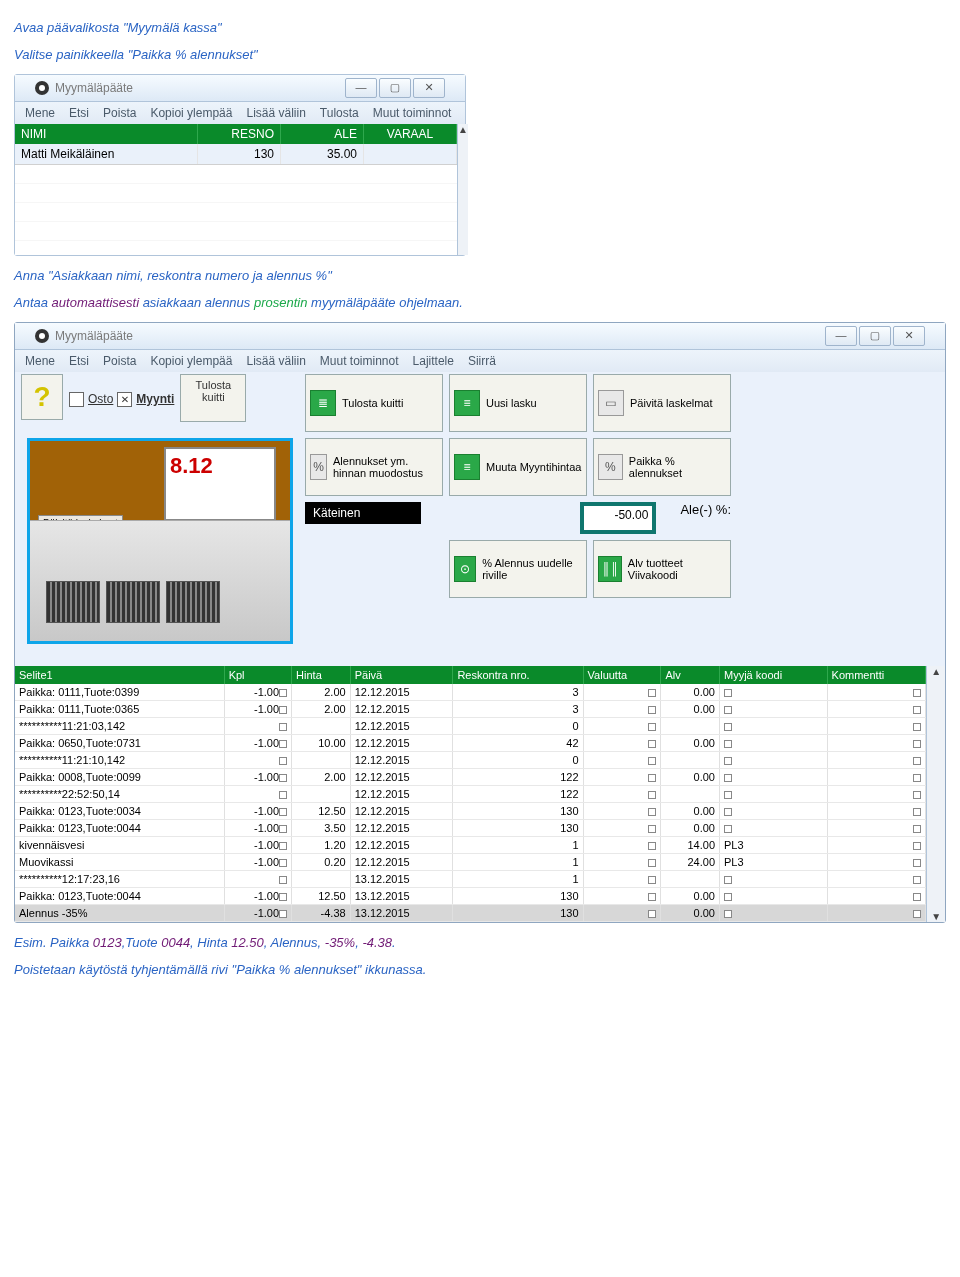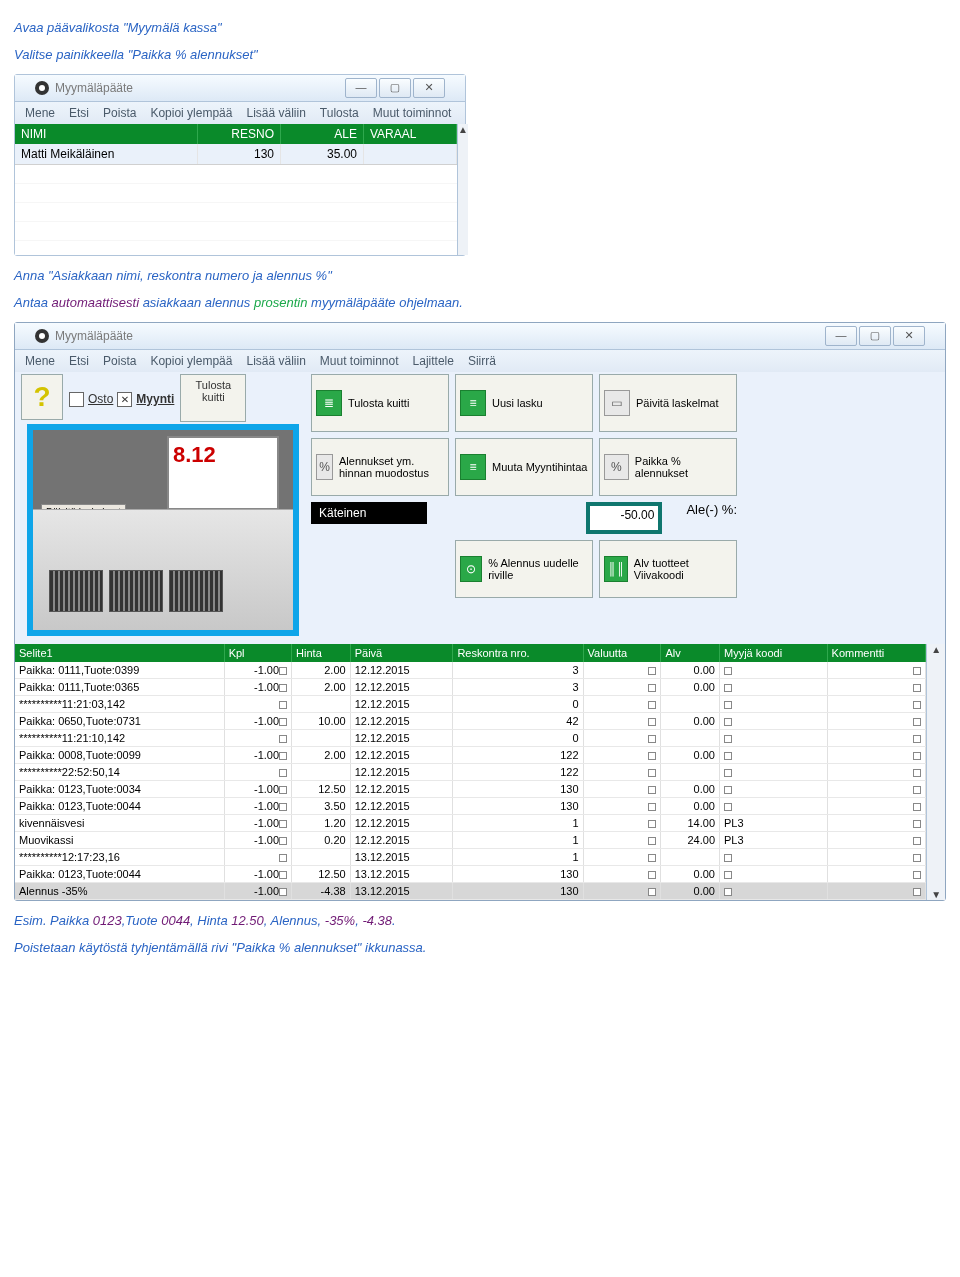--- a/index.html
+++ b/index.html
@@ -18,31 +18,31 @@
   .winbtn{width:30px;height:18px;border:1px solid #9fb4cc;background:linear-gradient(#fafdff,#dfe9f4);font-size:11px;text-align:center;line-height:16px;color:#555;border-radius:2px}
   .menubar{display:flex;gap:14px;padding:4px 10px;color:#4a5a6a;font-size:12px;background:linear-gradient(#edf4fb,#e1eaf5);flex-wrap:wrap}
   .menubar span{cursor:pointer}
   .gridhdr{display:flex;background:#0a8a2a;color:#fff;font-size:12px}
   .gridhdr div{padding:3px 6px;border-right:1px solid #2fa84d}
   .gridrow{display:flex;font-size:12px;border-bottom:1px solid #d0d0d0}
   .gridrow div{padding:3px 6px;border-right:1px solid #e5e5e5}
   .colnimi{width:170px}
   .colresno{width:70px;text-align:right}
   .colale{width:70px;text-align:right}
-  .colvaraal{width:80px;text-align:left}
+  .colvaraal{width:80px;text-align:center}
   .scrollcol{width:18px;background:#eef2f7;border-left:1px solid #b0c4da;display:flex;justify-content:center;font-size:10px;color:#444}
   .blankrows{height:90px;background:repeating-linear-gradient(#fff,#fff 18px,#f6f6f6 18px,#f6f6f6 19px);}
   
   .mainshot{border:1px solid #8fa6c0;background:#eaf1fb;border-radius:3px}
   .helpbtn{width:40px;height:44px;border:1px solid #9aa;background:#f3f3ed;display:flex;align-items:center;justify-content:center;font-size:28px;color:#d4c300;font-weight:bold}
   .ostomyynti{display:flex;flex-direction:row;gap:4px;margin-top:2px}
   .checkrow{display:flex;align-items:center;gap:4px;font-size:12px;color:#333}
   .chk{width:13px;height:13px;border:1px solid #666;background:#fff;display:inline-flex;align-items:center;justify-content:center;font-size:10px}
   .btnbox{border:1px solid #9aa;background:#f3f3ed;display:flex;align-items:center;gap:4px;padding:4px 6px;font-size:11px;color:#333;min-height:38px}
-  .register{width:260px;height:200px;background:#737373;border:6px solid #0ea5e9;position:relative;margin:2px 6px}
+  .register{width:260px;height:200px;background:#a16207;border:3px solid #0ea5e9;position:relative;margin:16px 6px}
   .regscreen{position:absolute;top:6px;right:14px;width:100px;height:62px;background:#fff;border:2px solid #888;display:flex;align-items:flex-start;justify-content:flex-start;padding:4px;font-size:22px;color:#c00;font-weight:bold}
   .regbase{position:absolute;bottom:0;left:0;right:0;height:120px;background:linear-gradient(#e6e6e6,#c8c8c8);border-top:1px solid #aaa}
   .regkeys{position:absolute;bottom:18px;left:16px;display:flex;gap:6px}
   .keypad{width:52px;height:40px;background:repeating-linear-gradient(90deg,#333 0 3px,#888 3px 5px);border:1px solid #555}
   .pvb{position:absolute;top:74px;left:8px;font-size:10px;border:1px solid #888;background:#ece8e0;padding:2px 4px}
   .bigbtn{width:128px;height:48px;border:1px solid #9aa;background:#f3f3ed;display:flex;align-items:center;gap:6px;padding:4px;font-size:11px}
   .icn{width:24px;height:24px;border:1px solid #1a8030;background:#2aa848;color:#fff;font-size:12px;display:flex;align-items:center;justify-content:center}
   .icn.gray{background:#e8e8e8;border-color:#999;color:#555}
   .pay-row{display:flex;align-items:flex-start;gap:24px;margin:0}
   .kateinen{background:#000;color:#fff;padding:4px 8px;font-size:12px;width:100px}

